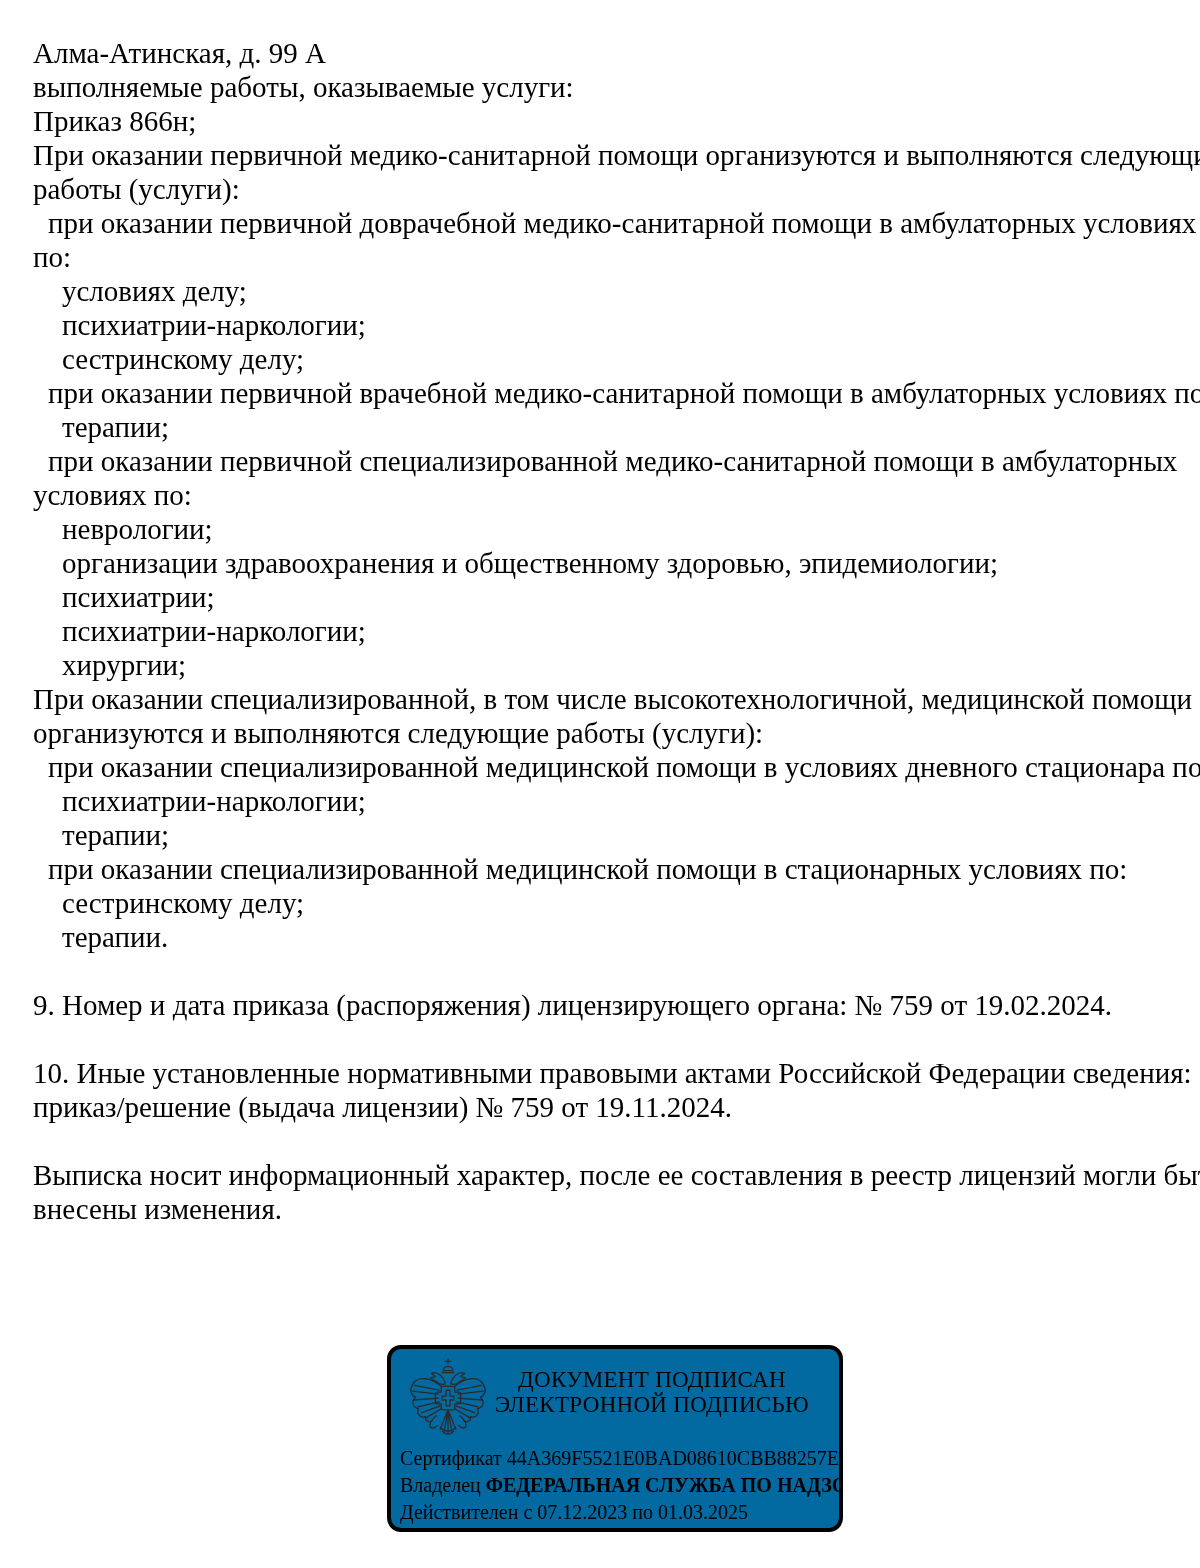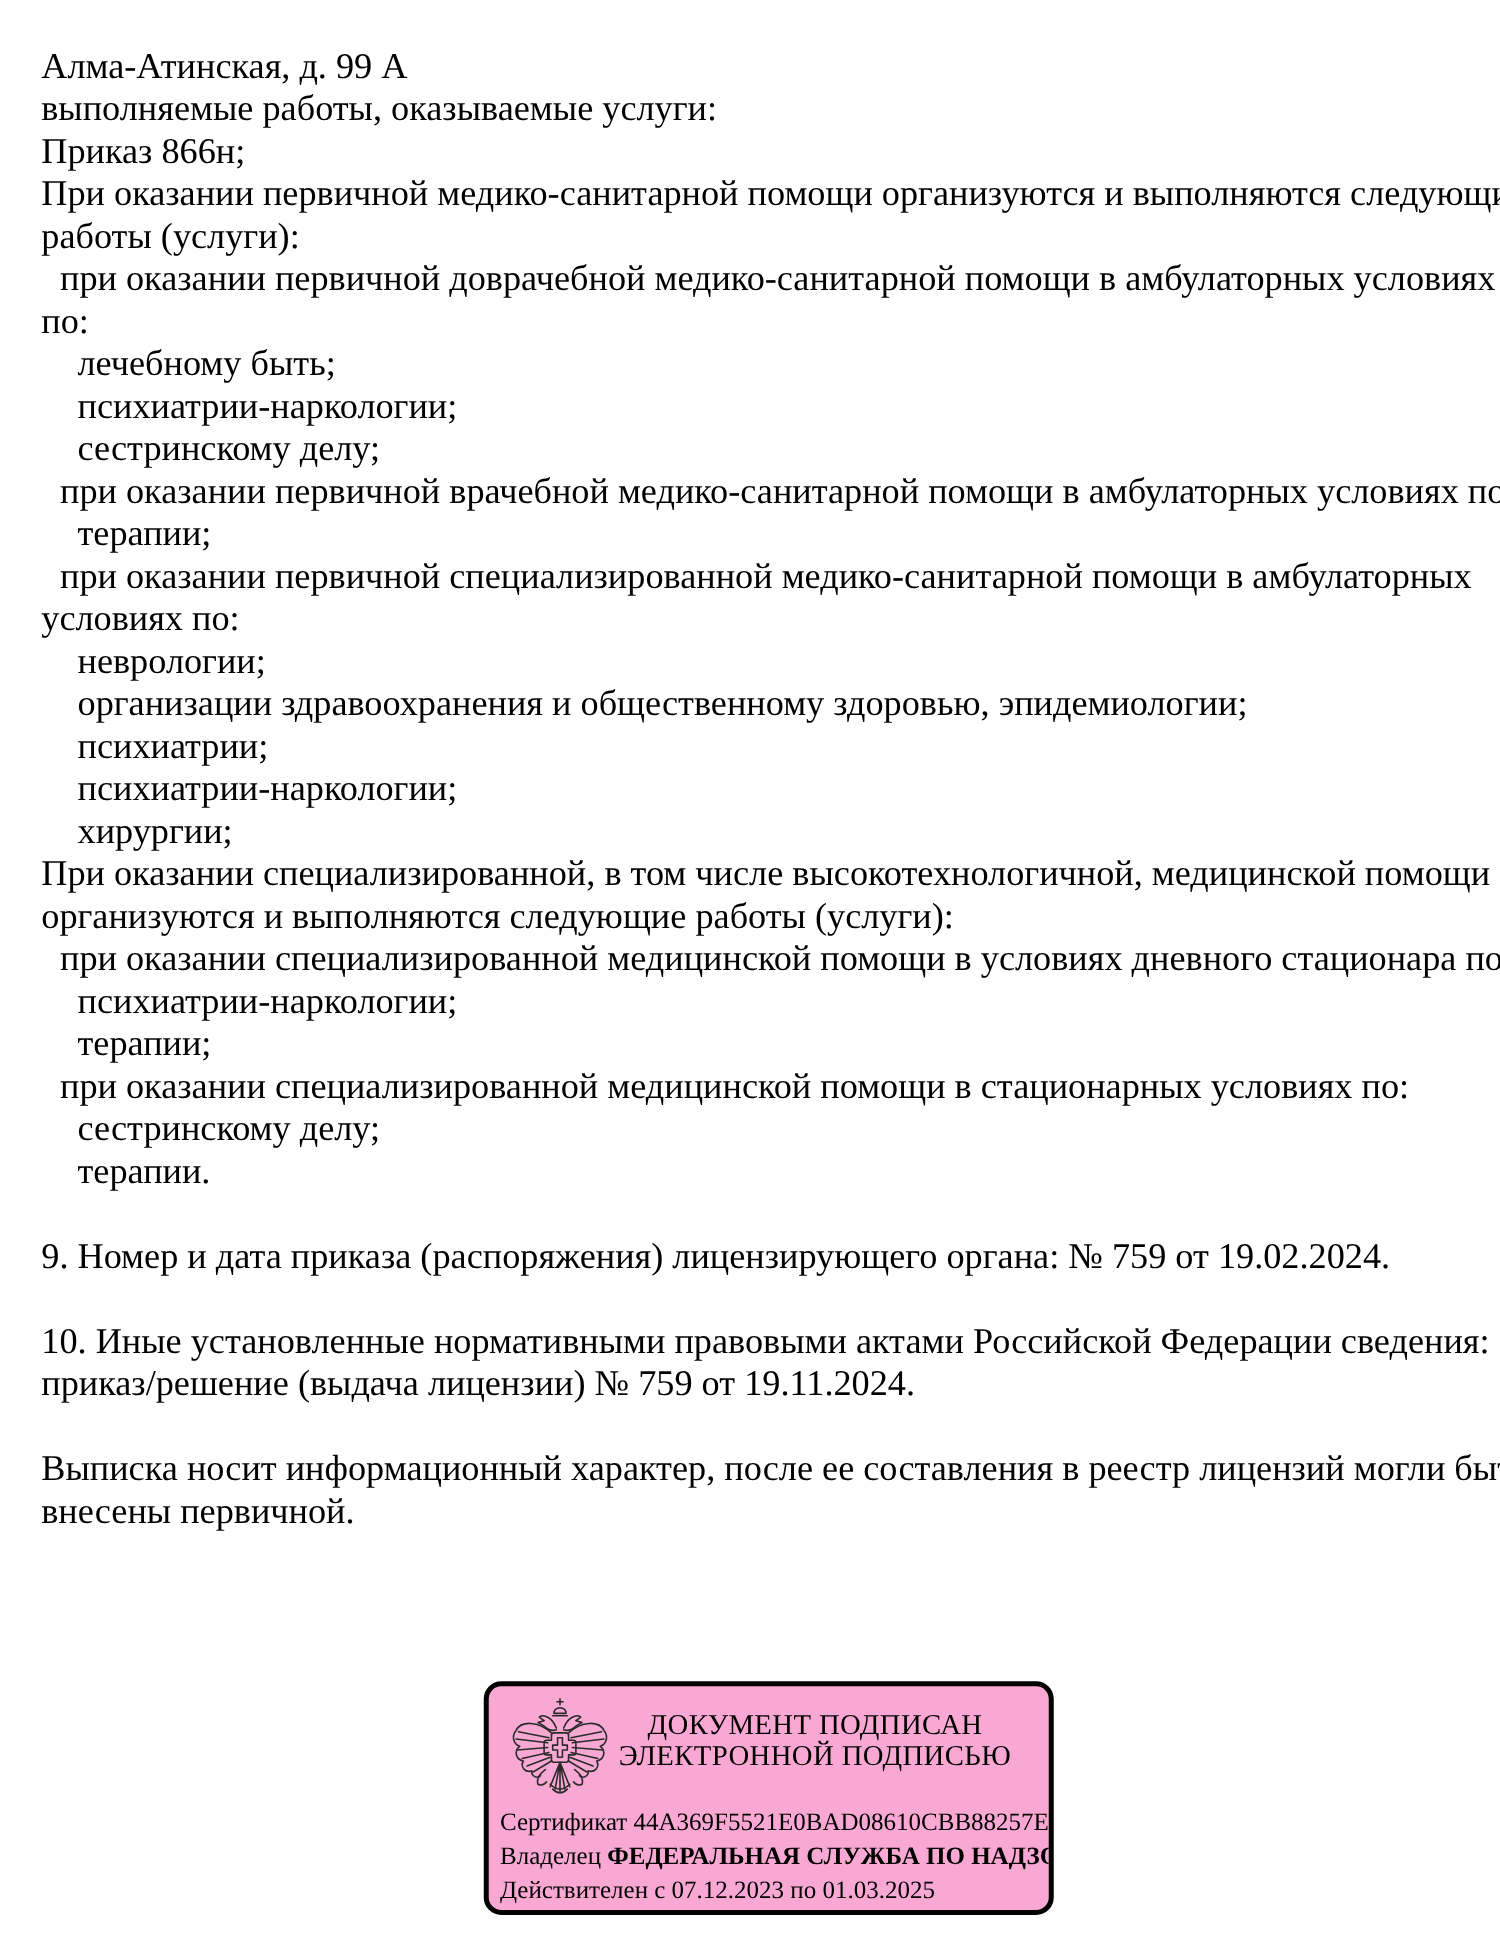--- a/index.html
+++ b/index.html
@@ -40,21 +40,21 @@
   .stamp {
     position: absolute;
     left: 387px;
     top: 1345px;
     width: 456px;
     height: 187px;
     box-sizing: border-box;
     border: 4px solid #000000;
     border-radius: 14px;
     overflow: hidden;
-    background: #f9a8d4;
+    background: #0369a1;
   }
   .stamp-top {
     display: flex;
     align-items: flex-start;
   }
   .emblem-icon {
     flex: 0 0 auto;
     width: 86px;
     height: 86px;
     margin: 8px 0 0 14px;
@@ -86,21 +86,21 @@
 
   <div class="doc-text">
 
   <div class="doc-line ind0">Алма-Атинская, д. 99 А</div>
       <div class="doc-line ind0">выполняемые работы, оказываемые услуги:</div>
       <div class="doc-line ind0">Приказ 866н;</div>
       <div class="doc-line ind0">При оказании первичной медико-санитарной помощи организуются и выполняются следующие</div>
       <div class="doc-line ind0">работы (услуги):</div>
       <div class="doc-line ind1">при оказании первичной доврачебной медико-санитарной помощи в амбулаторных условиях</div>
       <div class="doc-line ind0">по:</div>
-      <div class="doc-line ind2">лечебному быть;</div>
+      <div class="doc-line ind2">условиях делу;</div>
       <div class="doc-line ind2">психиатрии-наркологии;</div>
       <div class="doc-line ind2">сестринскому делу;</div>
       <div class="doc-line ind1">при оказании первичной врачебной медико-санитарной помощи в амбулаторных условиях по:</div>
       <div class="doc-line ind2">терапии;</div>
       <div class="doc-line ind1">при оказании первичной специализированной медико-санитарной помощи в амбулаторных</div>
       <div class="doc-line ind0">условиях по:</div>
       <div class="doc-line ind2">неврологии;</div>
       <div class="doc-line ind2">организации здравоохранения и общественному здоровью, эпидемиологии;</div>
       <div class="doc-line ind2">психиатрии;</div>
       <div class="doc-line ind2">психиатрии-наркологии;</div>
@@ -113,21 +113,21 @@
       <div class="doc-line ind1">при оказании специализированной медицинской помощи в стационарных условиях по:</div>
       <div class="doc-line ind2">сестринскому делу;</div>
       <div class="doc-line ind2">терапии.</div>
       <div class="doc-line ind0"></div>
       <div class="doc-line ind0">9. Номер и дата приказа (распоряжения) лицензирующего органа: № 759 от 19.02.2024.</div>
       <div class="doc-line ind0"></div>
       <div class="doc-line ind0">10. Иные установленные нормативными правовыми актами Российской Федерации сведения:</div>
       <div class="doc-line ind0">приказ/решение (выдача лицензии) № 759 от 19.11.2024.</div>
       <div class="doc-line ind0"></div>
       <div class="doc-line ind0">Выписка носит информационный характер, после ее составления в реестр лицензий могли быть</div>
-      <div class="doc-line ind0">внесены первичной.</div>
+      <div class="doc-line ind0">внесены изменения.</div>
     </div>
 
   <div class="stamp">
     <div class="stamp-top">
       <svg class="emblem-icon" viewBox="0 0 88 88" xmlns="http://www.w3.org/2000/svg">
         <g fill="none" stroke="#2b2b2b" stroke-width="1.3" stroke-linecap="round" stroke-linejoin="round">
 
           <path d="M44 2 V7 M41.5 4.5 H46.5"></path>
           <path d="M39 14 C39 8 49 8 49 14 Z"></path>
           <path d="M38 16 H50"></path>

